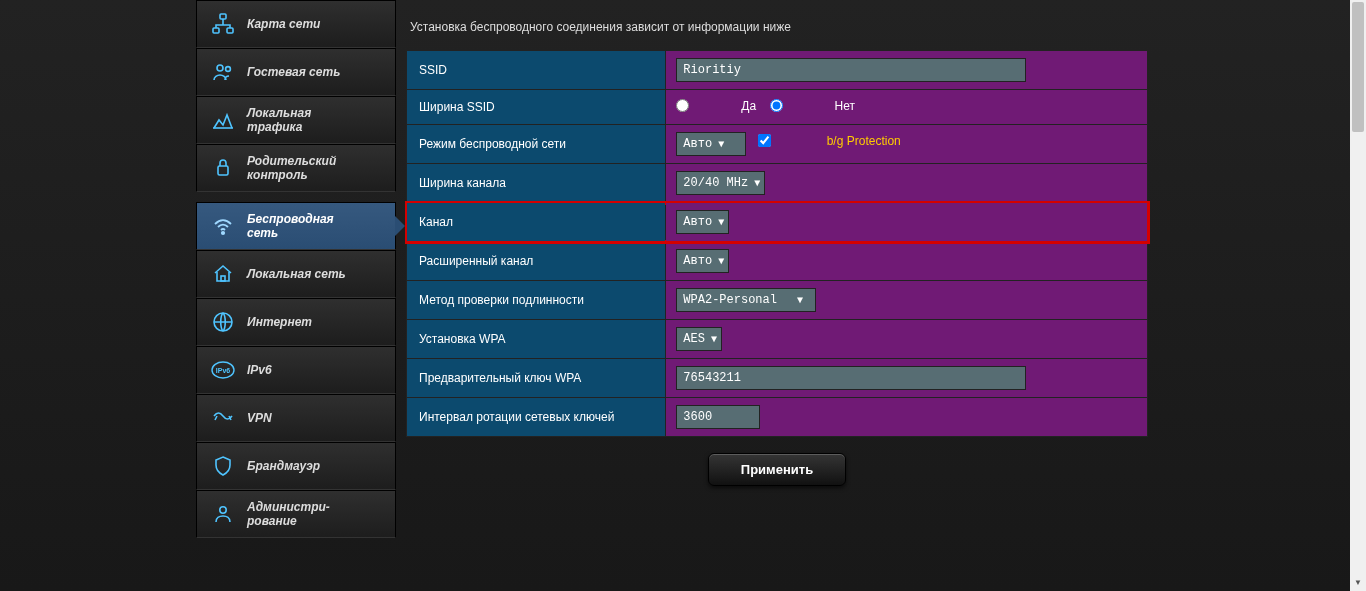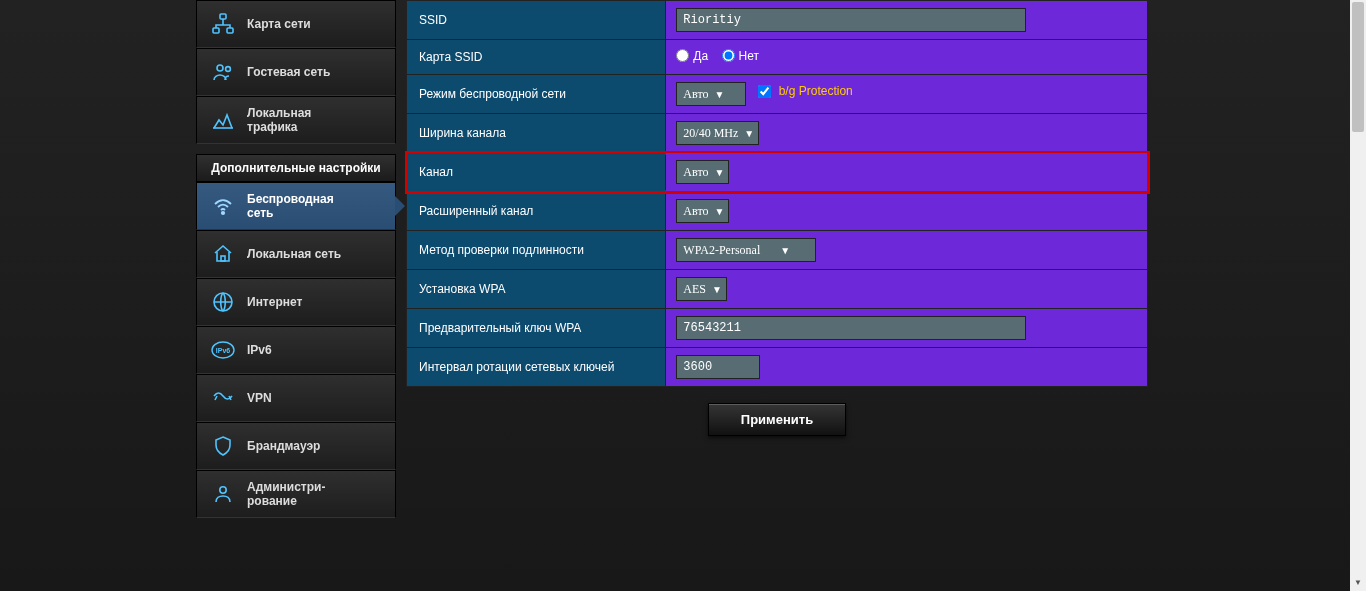--- a/index.html
+++ b/index.html
@@ -88,21 +88,21 @@
   content: "";
   position: absolute;
   right: -10px;
   top: 50%;
   margin-top: -10px;
   width: 0; height: 0;
   border-left: 10px solid #2a4d73;
   border-top: 10px solid transparent;
   border-bottom: 10px solid transparent;
 }
-.nav-label { font-weight: bold; font-size: 12px; line-height: 1.2; }
+.nav-label { font-weight: bold; font-size: 12px; line-height: 1.2; font-style: italic; }
 
 .section-header {
   background: linear-gradient(180deg, #303030 0%, #1b1b1b 100%);
   border: 1px solid #000;
   color: #fff;
   text-align: center;
   padding: 6px 4px;
   font-weight: bold;
   font-size: 12px;
   line-height: 1.2;
@@ -132,21 +132,21 @@
   text-align: left;
   font-weight: normal;
   color: #fff;
   padding: 10px 12px;
   background: #0c4a6e;
   font-size: 12px;
   border-right: 1px solid #222;
 }
 .form-table td {
   padding: 7px 10px;
-  background: #6d28d9;
+  background: #701a75;
 }
 
 .form-row.highlighted {
   outline: 4px solid #d40000;
   outline-offset: -2px;
   position: relative;
   z-index: 5;
 }
 .form-row.highlighted th,
 .form-row.highlighted td {
@@ -164,50 +164,51 @@
 }
 input.wide { width: 350px; }
 input.narrow { width: 84px; }
 
 .select {
   display: inline-flex;
   align-items: center;
   background: #576d73;
   border: 1px solid #222;
   color: #fff;
-  font-family: Liberation Serif, serif;
+  font-family: Liberation Mono, monospace;
   font-size: 12px;
   padding: 3px 4px 3px 6px;
   height: 24px;
   cursor: pointer;
 }
 .select .caret {
   margin-left: 6px;
   font-size: 10px;
 }
 
 .radio-wrap, .check-wrap {
   display: inline-flex;
   align-items: center;
   margin-right: 10px;
   color: #fff;
   font-size: 12px;
+  gap: 48px;
 }
 .radio-wrap input, .check-wrap input { margin-right: 4px; }
 .protection-label { color: #ffcc00; margin-left: 4px; }
 
 .apply-row {
   text-align: center;
   padding: 16px 0 30px 0;
 }
 .apply-btn {
   display: inline-block;
   background: linear-gradient(180deg, #353535 0%, #111 100%);
   border: 1px solid #000;
-  border-radius: 0;
+  border-radius: 6px;
   color: #fff;
   font-weight: bold;
   font-size: 13px;
   padding: 8px 32px;
   cursor: pointer;
   box-shadow: inset 0 1px 0 rgba(255,255,255,0.2), 0 2px 4px rgba(0,0,0,0.6);
 }
 
 svg { display: block; }
 </style>
@@ -245,24 +246,33 @@
       <span class="icon">
         <svg width="24" height="24" viewBox="0 0 24 24" fill="none" stroke="#4fc4ff" stroke-width="1.6">
           <path d="M3 20l5-8 4 5 4-10 5 13"></path>
             <path d="M2 20h20"></path>
         </svg>
       </span>
       <span class="nav-label" style="white-space:pre-line">Локальная
 трафика</span>
     </div>
 
+    <div class="nav-item">
+      <span class="icon">
+        <svg width="24" height="24" viewBox="0 0 24 24" fill="none" stroke="#4fc4ff" stroke-width="1.6">
+          <rect x="7" y="10" width="10" height="9" rx="1.5"></rect>
+            <path d="M9 10V7a3 3 0 016 0v3"></path>
+        </svg>
+      </span>
+      <span class="nav-label" style="white-space:pre-line">Родительский
+контроль</span>
+    </div>
 
     <div style="height:10px"></div>
 
-    <div class="section-header">Дополнительные настройки</div>
 
     <div class="nav-item active">
       <span class="icon">
         <svg width="24" height="24" viewBox="0 0 24 24" fill="none" stroke="#9fd8ff" stroke-width="1.8">
           <path d="M4 10c5-5 11-5 16 0"></path>
             <path d="M7 13c3-3 7-3 10 0"></path>
             <path d="M10 16c1.3-1.3 2.7-1.3 4 0"></path>
             <circle cx="12" cy="19" r="1.2" fill="#9fd8ff"></circle>
         </svg>
       </span>
@@ -326,29 +336,30 @@
           <circle cx="12" cy="8" r="3.2"></circle>
             <path d="M5 20c0-4 3.2-6 7-6s7 2 7 6"></path>
         </svg>
       </span>
       <span class="nav-label" style="white-space:pre-line">Администри-
 рование</span>
     </div>
   </div>
 
   <div class="main">
+    <div class="intro-text">Установка беспроводного соединения зависит от информации ниже</div>
 
     <table class="form-table">
       <tbody>
           <tr class="form-row">
         <th>SSID</th>
         <td><input type="text" class="wide" value="Rioritiy" style=""></td>
       </tr>
       <tr class="form-row">
-        <th>Карта SSID</th>
+        <th>Ширина SSID</th>
         <td>
           <label class="radio-wrap">
                 <input type="radio" name="hide" style=""> 
                 <span>Да</span>
               </label>
           <label class="radio-wrap">
                 <input type="radio" name="hide" checked="" style=""> 
                 <span>Нет</span>
               </label>
         </td>

